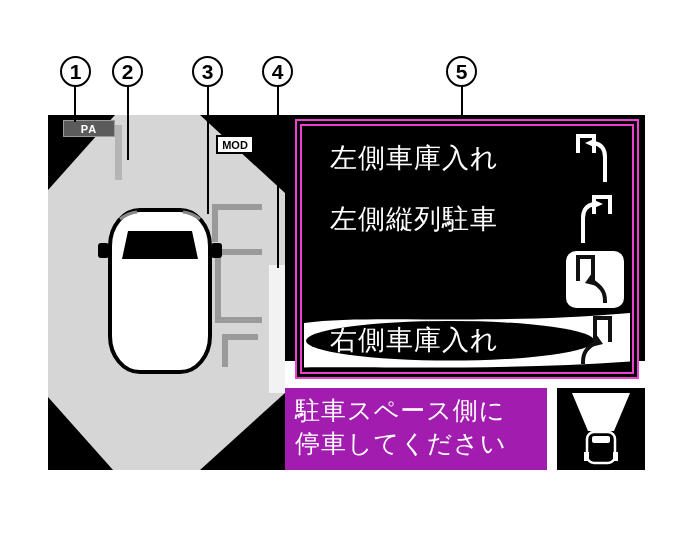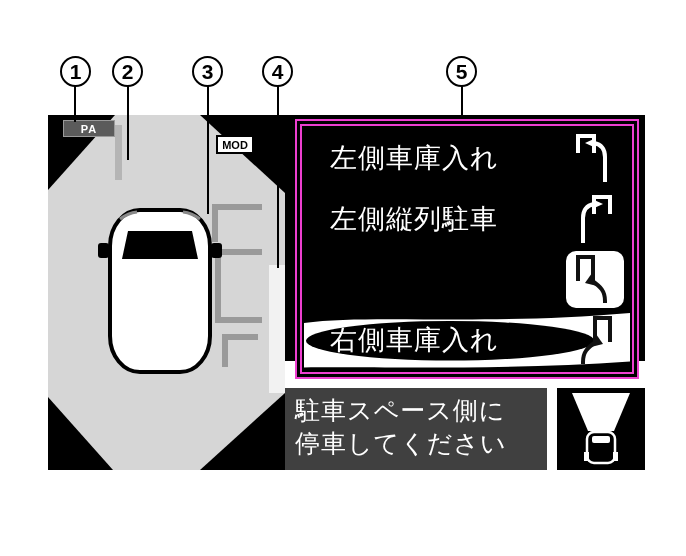--- a/index.html
+++ b/index.html
@@ -33,21 +33,21 @@
   .menu-icon { position:absolute; right:16px; top:50%; transform:translateY(-50%);
                width:40px; height:52px; z-index:2; color:#fff; }
   .menu-icon.dark { color:#111; }
   .ic path { fill:none; stroke:currentColor; stroke-width:4; stroke-linecap:square; }
   .ic polygon { fill:currentColor; }
   .icon-patch { position:absolute; right:6px; top:2px; width:58px; height:57px; background:#fff;
                 border-radius:10px; z-index:1; }
   .swoosh { position:absolute; left:0; top:0; width:100%; height:100%; z-index:1; }
 
   
-  .status { position:absolute; left:285px; top:388px; width:262px; height:82px; background:#404040;
+  .status { position:absolute; left:285px; top:388px; width:262px; height:82px; background:#a21caf;
             color:#fff; font-size:25px; line-height:1.3; padding:6px 0 0 10px; letter-spacing:1px; }
   .status span { display:block; white-space:nowrap; }
   .guide { position:absolute; left:557px; top:388px; width:88px; height:82px; background:#000; }
 </style>
 </head>
 <body>
 
 <div class="page">
 
   <div class="callout" style="left:60px">

